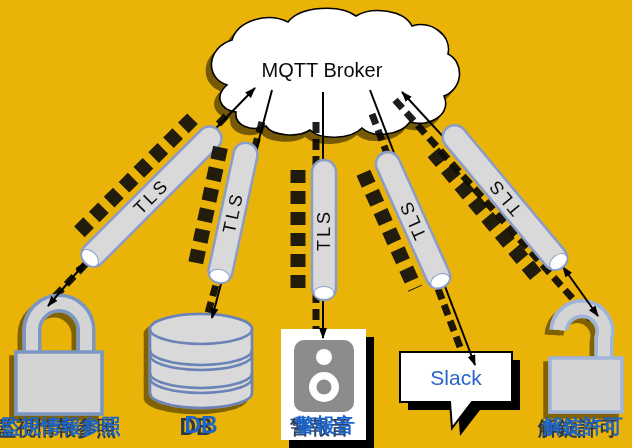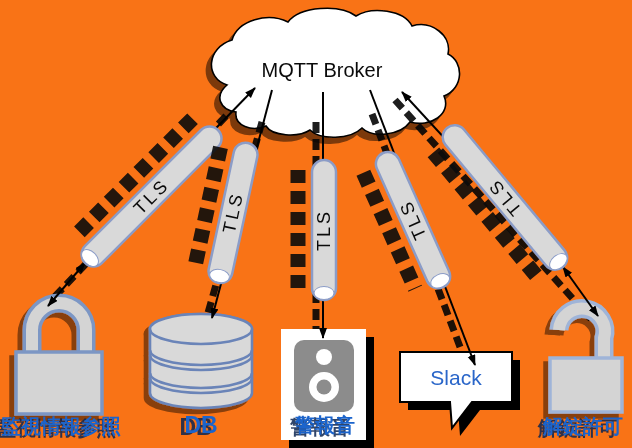--- a/index.html
+++ b/index.html
@@ -1,16 +1,16 @@
 <!DOCTYPE html>
 <html><head>
 <meta charset="utf-8">
 <style>
   html,body{margin:0;padding:0;background:#ffffff;}
-  .stage{position:relative;width:632px;height:448px;background:#f97316;overflow:hidden;
+  .stage{position:relative;width:632px;height:448px;background:#eab308;overflow:hidden;
          font-family:"Liberation Sans",sans-serif;}
   svg text{font-family:"Liberation Sans","DejaVu Sans",sans-serif;}
   .broker-t{font-size:20px;fill:#0a0a0a;}
   .tls-t{font-size:18px;letter-spacing:3px;fill:#0a0a0a;}
   .blue-label{font-size:20px;font-weight:bold;fill:#1b64cc;}
   .blue-label-shadow{font-size:20px;font-weight:bold;fill:#0d2550;opacity:.85;}
   .db-label{font-size:23px;font-weight:bold;fill:#1b64cc;}
   .db-label-shadow{font-size:23px;font-weight:bold;fill:#0d2550;opacity:.85;}
   .slack-t{font-size:21px;fill:#2a66c9;}
 </style>

